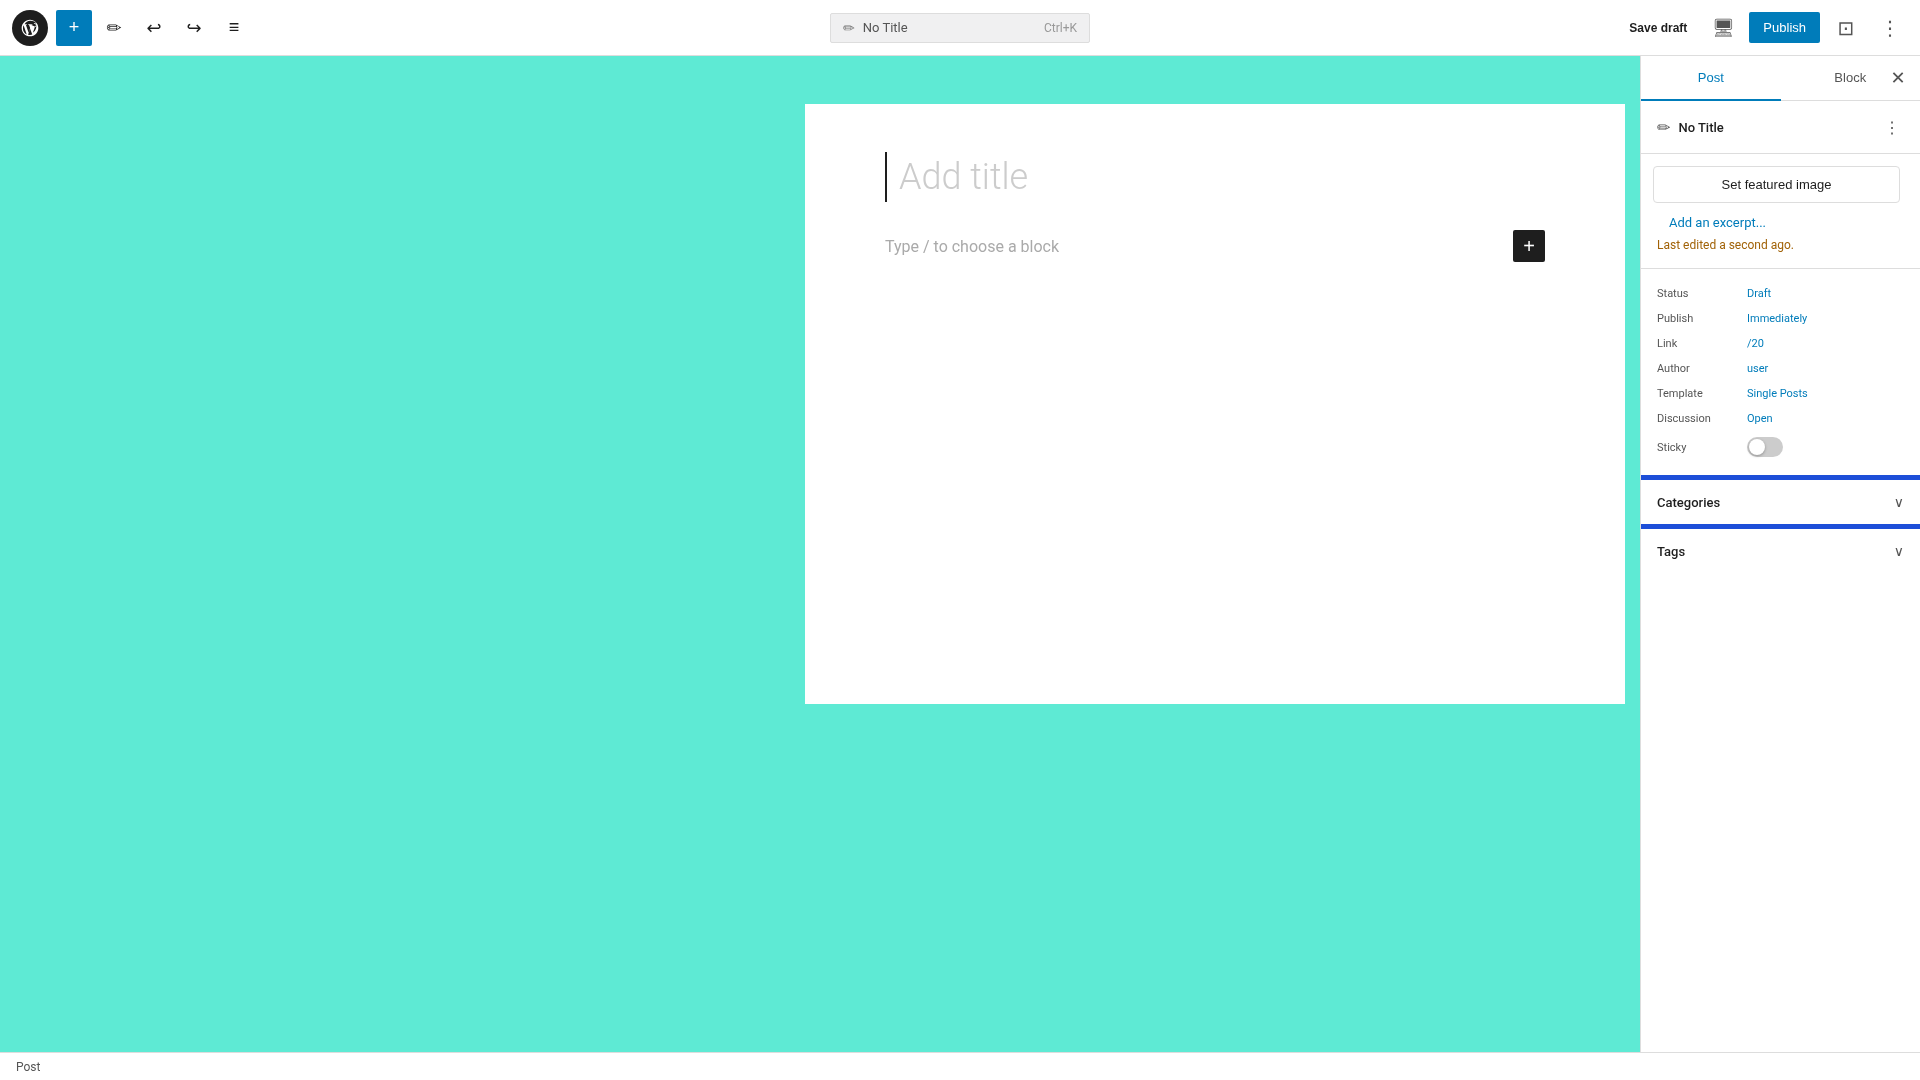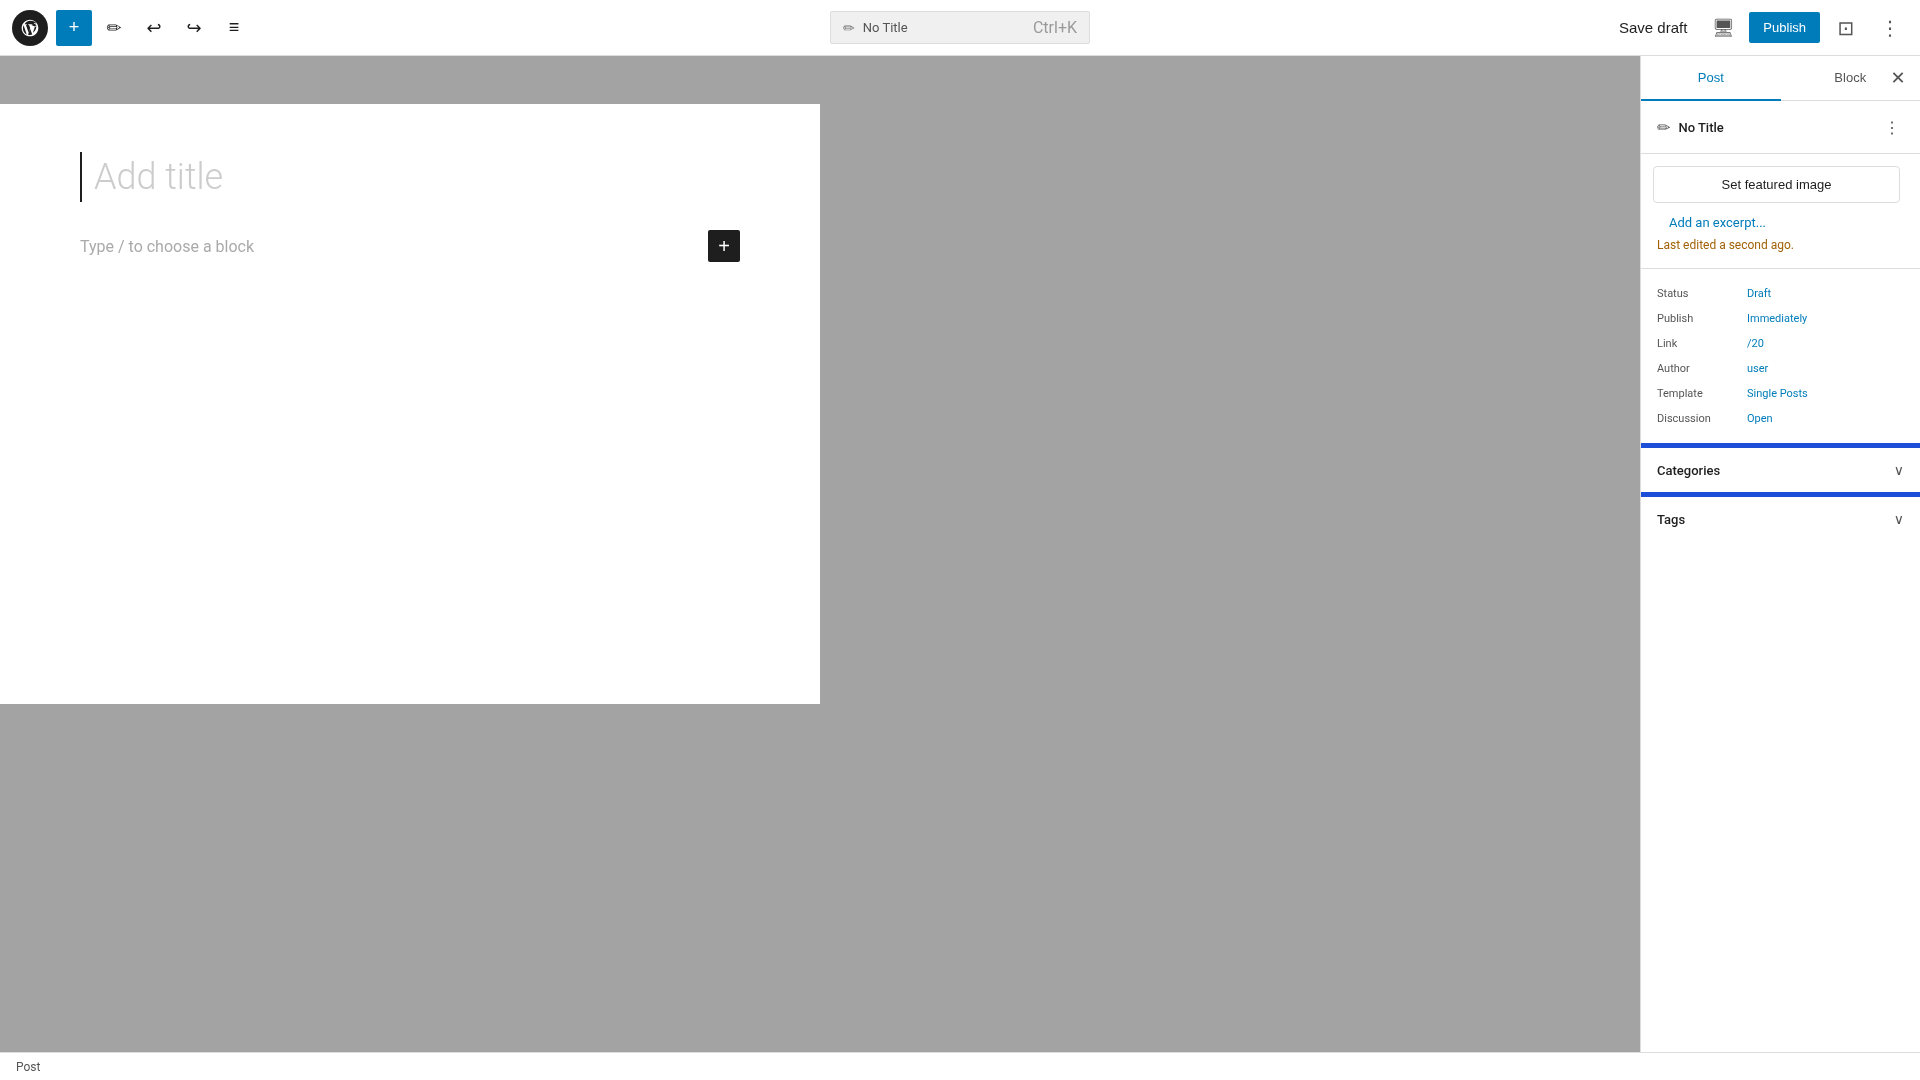--- a/index.html
+++ b/index.html
@@ -51,34 +51,35 @@
       border: 1px solid #ddd;
       border-radius: 2px;
       padding: 6px 12px;
       cursor: pointer;
       color: #555;
       font-size: 13px;
       width: 260px;
     }
     .search-command .pencil-icon { font-size: 14px; color: #777; }
     .search-command .title-text { flex: 1; color: #555; }
-    .search-command .shortcut { color: #999; font-size: 16px; }
+    .search-command .shortcut { color: #999; font-size: 12px; }
 
     .toolbar-right {
       margin-left: auto;
       display: flex; align-items: center; gap: 8px;
     }
     .save-draft-btn {
       background: transparent;
       border: none;
       cursor: pointer;
       color: #1e1e1e;
-      font-size: 15px;
+      font-size: 12px;
       padding: 6px 10px;
       border-radius: 2px;
+      font-weight: bold;
     }
     .view-btn {
       width: 36px; height: 36px;
       border: none; background: transparent; cursor: pointer;
       border-radius: 2px;
       display: flex; align-items: center; justify-content: center;
       font-size: 18px;
       color: #555;
     }
     .publish-btn {
@@ -103,26 +104,26 @@
     
     #main {
       display: flex;
       flex: 1;
       overflow: hidden;
     }
 
     
     #editor {
       flex: 1;
-      background: #a3a3a3;
+      background: #5eead4;
       overflow-y: auto;
-      padding: 48px 0;
+      padding: 48px 15px;
       display: flex;
       flex-direction: column;
-      align-items: flex-start;
+      align-items: flex-end;
     }
     .editor-inner {
       background: #fff;
       width: 820px;
       min-height: 600px;
       padding: 48px 80px;
       position: relative;
     }
     .title-input {
       width: 100%;
@@ -424,20 +425,28 @@
         <a class="meta-value">user</a>
       </div>
       <div class="meta-row">
         <span class="meta-label">Template</span>
         <a class="meta-value">Single Posts</a>
       </div>
       <div class="meta-row">
         <span class="meta-label">Discussion</span>
         <a class="meta-value">Open</a>
       </div>
+      <div class="meta-row">
+        <span class="meta-label">Sticky</span>
+        <div class="toggle-switch">
+          <div class="toggle-track">
+            <div class="toggle-thumb"></div>
+          </div>
+        </div>
+      </div>
     </div>
 
     <div class="collapsible-section">
       <div class="collapsible-header">
         <span>Categories</span>
         <span class="chevron">∨</span>
       </div>
     </div>
 
     <div class="collapsible-section">

